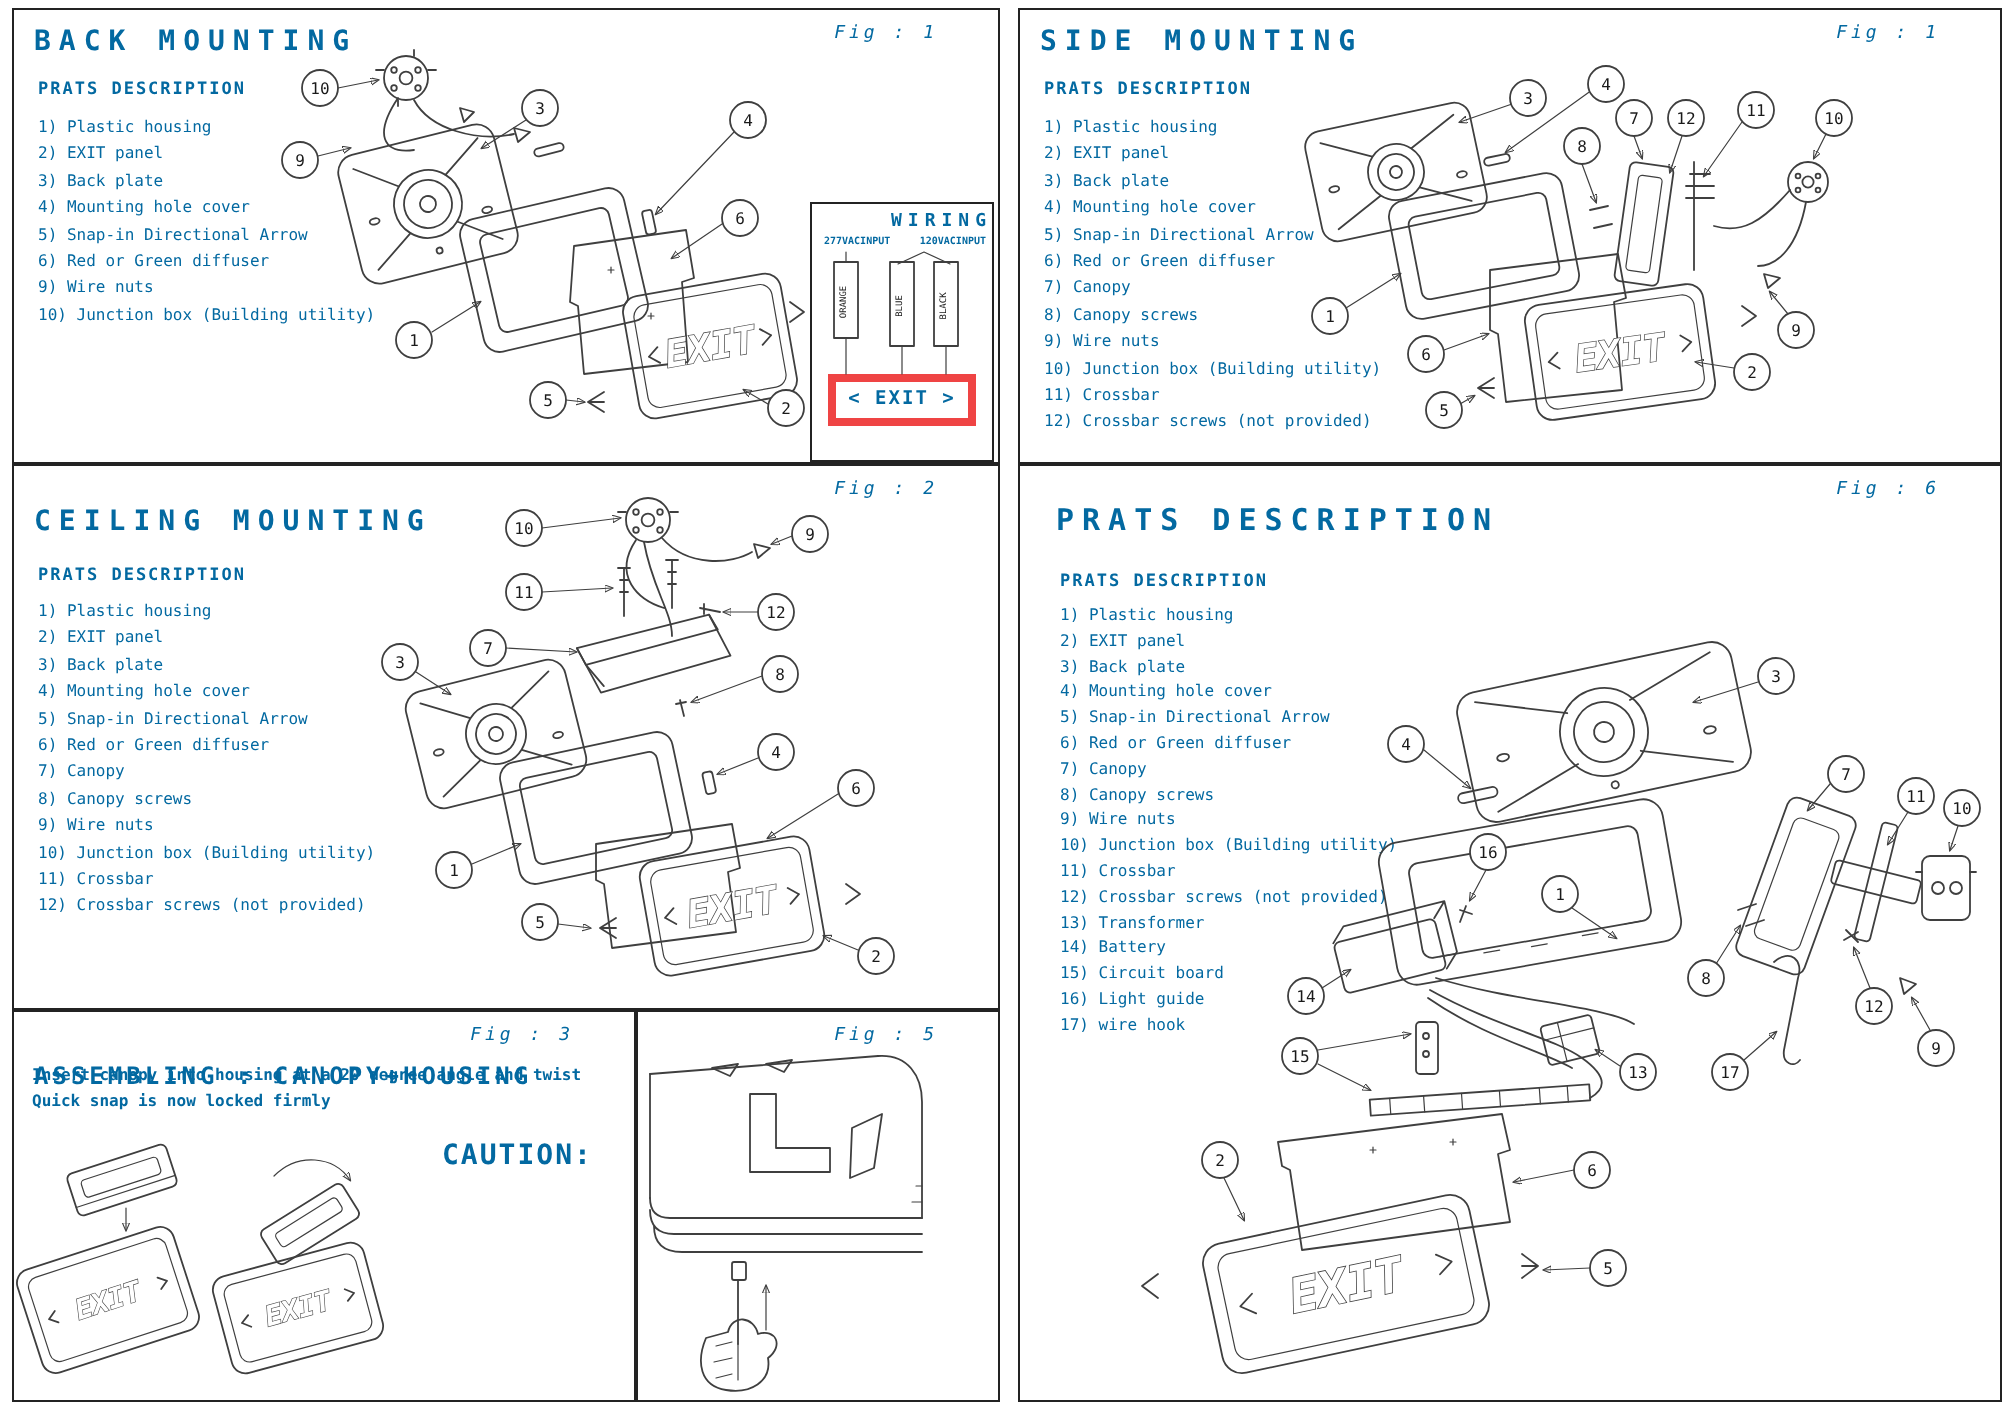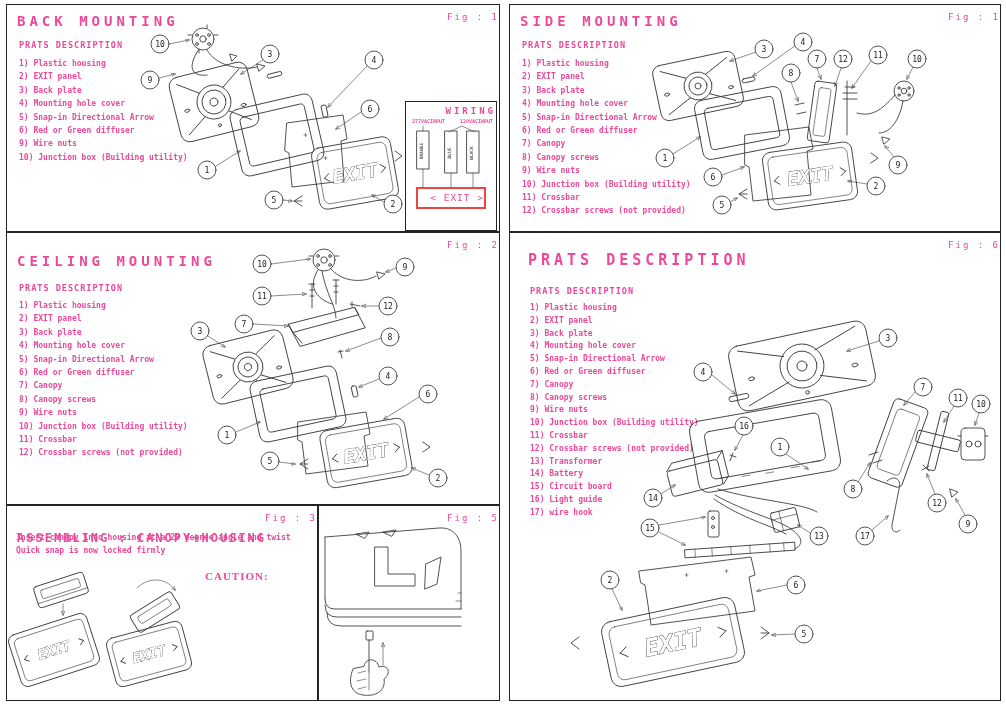--- a/index.html
+++ b/index.html
@@ -1,54 +1,54 @@
 <!DOCTYPE html>
 <html><head>
 <meta charset="utf-8">
 <style>
   html,body{margin:0;padding:0;background:#fff;}
   .sheet{position:relative;width:1006px;height:706px;background:#fff;overflow:hidden;
-         font-family:"DejaVu Sans Mono","Liberation Mono",monospace;color:#ec4899;}
+         font-family:"DejaVu Sans Mono","Liberation Mono",monospace;color:#0369a1;}
   .panel{position:absolute;border:1px solid #232323;background:#fff;box-sizing:border-box;}
   #p1{left:6px;top:4px;width:494px;height:228px}
   #p2{left:6px;top:232px;width:494px;height:273px}
   #p3{left:6px;top:505px;width:312px;height:196px}
   #p4{left:318px;top:505px;width:182px;height:196px}
   #p5{left:509px;top:4px;width:492px;height:228px}
   #p6{left:509px;top:232px;width:492px;height:469px}
 
   .big-title{position:absolute;left:10px;top:8px;font-size:14px;font-weight:bold;letter-spacing:4px;white-space:nowrap;}
   #p2 .big-title{top:20px}
   #p6 .big-title{left:18px;top:18px;font-size:15px}
   #p3 .big-title{font-size:12px;letter-spacing:2px;top:25px}
-  .fig-label{position:absolute;top:7px;right:0;font-size:9px;letter-spacing:2px;white-space:nowrap;}
+  .fig-label{position:absolute;top:7px;right:30px;font-size:9px;letter-spacing:2px;white-space:nowrap;font-style:italic;}
   .sub-title{position:absolute;left:12px;font-size:8.5px;font-weight:bold;letter-spacing:1px;}
   #p1 .sub-title{top:35px}
   #p2 .sub-title{top:50px}
   #p5 .sub-title{top:35px}
   #p6 .sub-title{left:20px;top:53px}
-  .parts{position:absolute;left:12px;font-size:8px;line-height:13.4px;white-space:nowrap;font-weight:bold;}
+  .parts{position:absolute;left:12px;font-size:8px;line-height:13.4px;white-space:nowrap;}
   #p1 .parts{top:52px}
   #p2 .parts{top:66px}
   #p5 .parts{top:52px}
   #p6 .parts{left:20px;top:69px;line-height:12.8px}
 
   .instr{position:absolute;left:9px;font-size:8px;white-space:nowrap;font-weight:bold;}
   #instr1{top:27px}
   #instr2{top:40px}
   .caution{position:absolute;left:184px;top:64px;width:128px;}
-  .caution-title{font-size:11px;font-weight:bold;letter-spacing:1px;margin-left:14px;font-family:Liberation Serif, serif;}
+  .caution-title{font-size:14px;font-weight:bold;letter-spacing:1px;margin-left:30px;}
   .caution .list div{font-size:8px;line-height:13px;}
 
   
   .wiring-box{position:absolute;left:398px;top:96px;width:92px;height:130px;border:1px solid #232323;box-sizing:border-box;}
   .w-title{text-align:right;font-size:9px;font-weight:bold;letter-spacing:3px;margin-top:4px;}
   .w-inputs{display:flex;justify-content:space-between;padding:2px 3px 0 6px;font-size:5px;font-weight:bold;}
-  .w-exit{width:66px;height:18px;margin:0 auto;border:2px solid #ef4444;text-align:right;
-          font-size:9.5px;font-weight:normal;letter-spacing:1px;line-height:18px;}
+  .w-exit{width:66px;height:18px;margin:0 auto;border:4px solid #ef4444;text-align:center;
+          font-size:9.5px;font-weight:bold;letter-spacing:1px;line-height:18px;}
 
   svg.d{position:absolute;overflow:visible;}
   .d path,.d rect,.d line,.d circle,.d ellipse,.d polyline,.d polygon{stroke:#3f3f3f;fill:none;stroke-width:.9;stroke-linecap:round;stroke-linejoin:round;}
   .d .lead{stroke-width:.6;}
   .d circle.co{fill:#fff;}
   .d text{stroke:none;fill:#1a1a1a;}
   .d text.cot{font:8px "DejaVu Sans Mono",monospace;text-anchor:middle;}
   .d text.exitT{font:italic bold 19px "DejaVu Sans Mono",monospace;fill:#fff;stroke:#3f3f3f;stroke-width:.7;paint-order:stroke;text-anchor:middle;}
   .d text.exitS{font:italic bold 14px "DejaVu Sans Mono",monospace;fill:#fff;stroke:#3f3f3f;stroke-width:.6;paint-order:stroke;text-anchor:middle;}
   .d text.exitL{font:italic bold 24px "DejaVu Sans Mono",monospace;fill:#fff;stroke:#3f3f3f;stroke-width:.8;paint-order:stroke;text-anchor:middle;}

